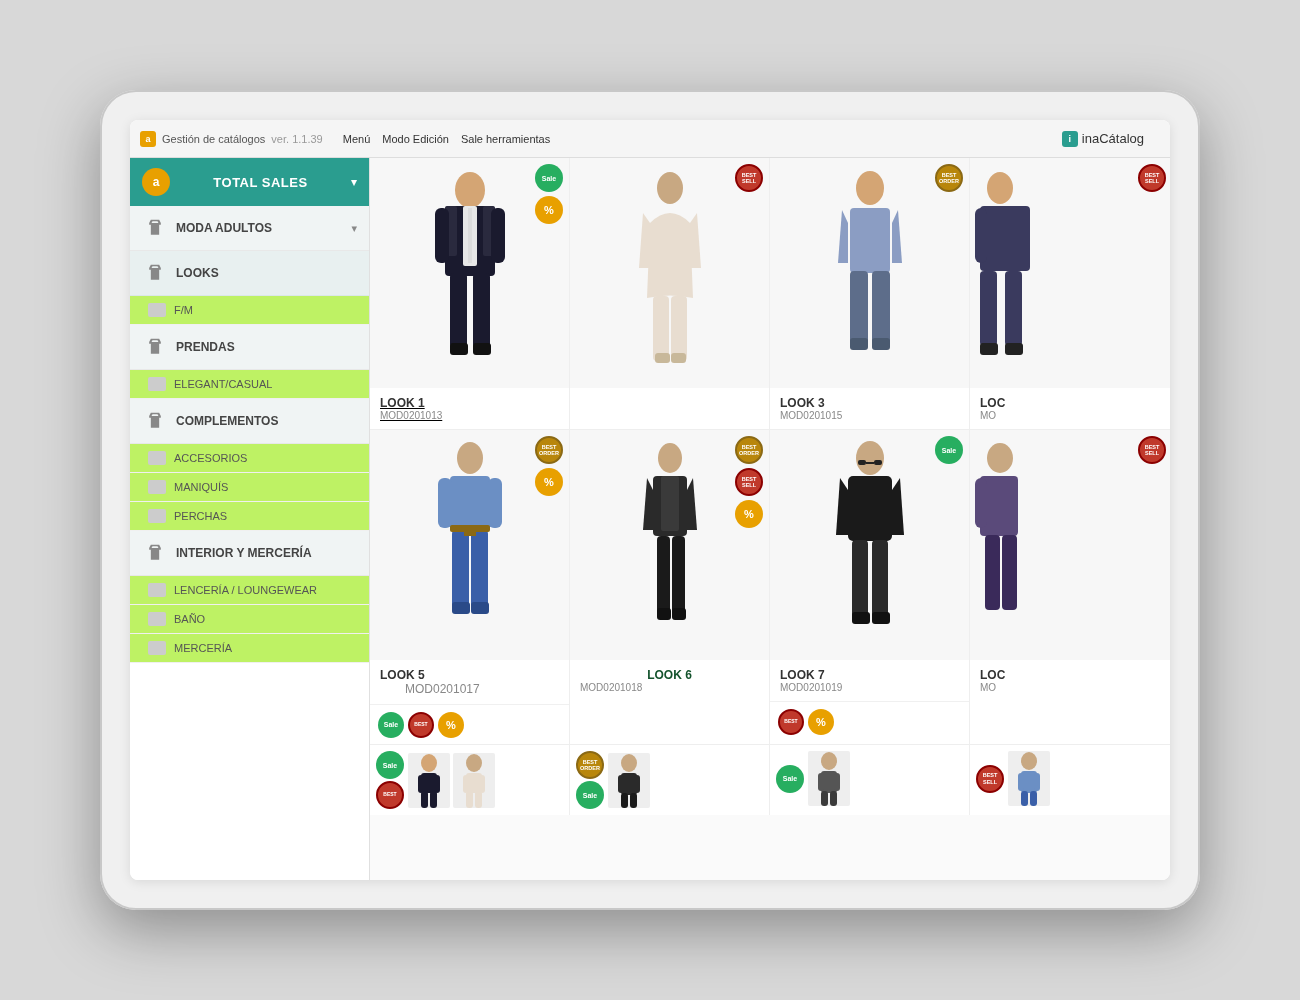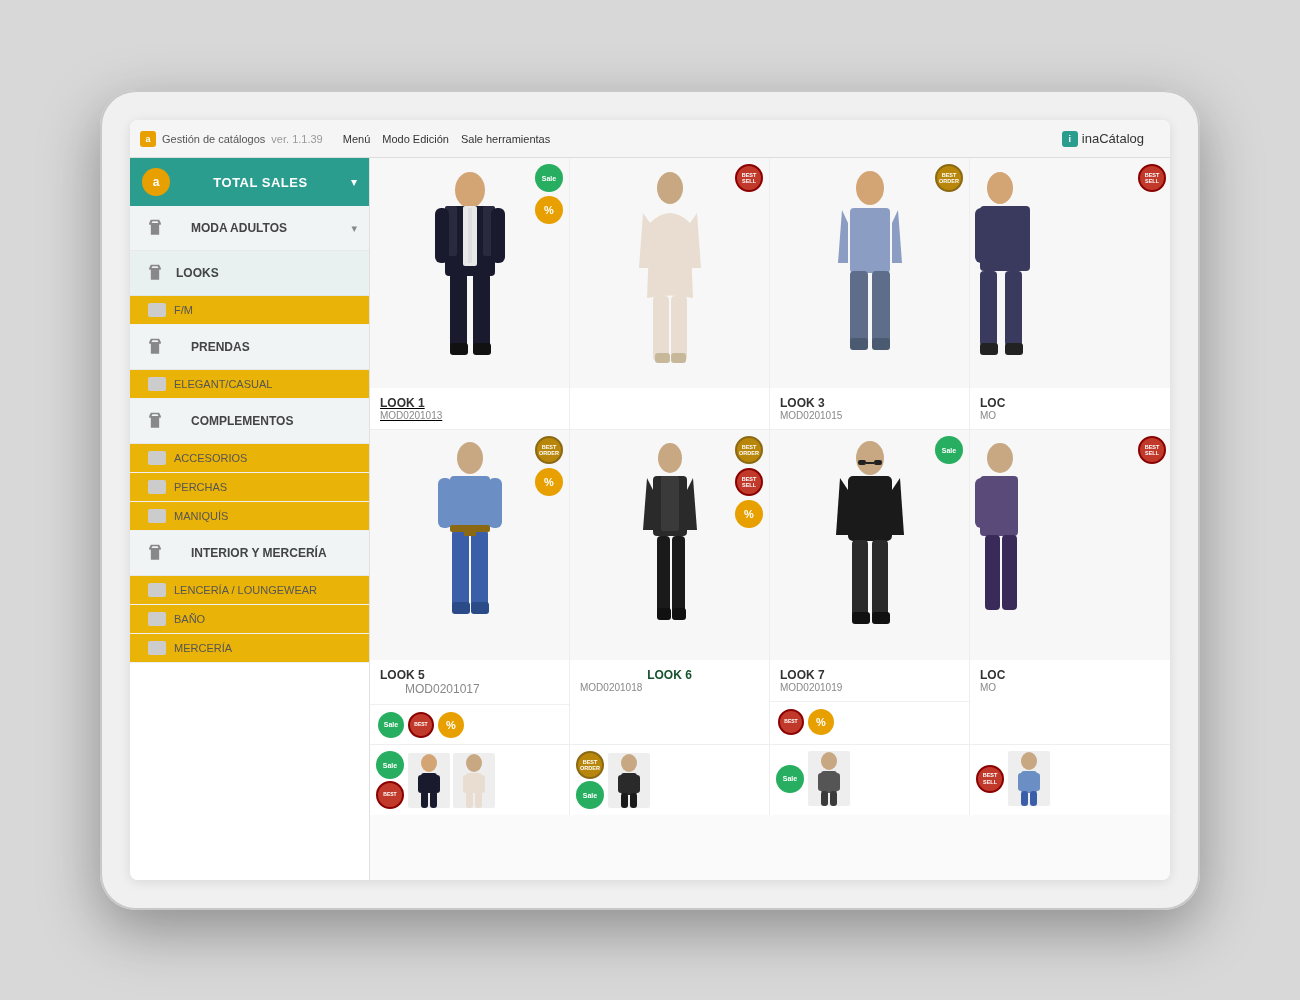--- a/index.html
+++ b/index.html
@@ -143,21 +143,21 @@
     .sidebar-item-total-sales .chevron {
       color: white;
       font-size: 12px;
     }
 
     .sidebar-section {
       display: flex;
       align-items: center;
       padding: 9px 12px;
       cursor: pointer;
-      gap: 23px;
+      gap: 8px;
       background: #f0f4f4;
       border-bottom: 1px solid #e8e8e8;
     }
     .sidebar-section .section-icon {
       width: 26px;
       height: 26px;
       display: flex;
       align-items: center;
       justify-content: center;
       flex-shrink: 0;
@@ -177,21 +177,21 @@
       color: #888;
       font-size: 11px;
     }
 
     .sidebar-subsection {
       display: flex;
       align-items: center;
       padding: 7px 12px 7px 18px;
       cursor: pointer;
       gap: 8px;
-      background: #eab308;
+      background: #bef264;
       border-bottom: 1px solid #f0f0f0;
     }
     .sidebar-subsection .sub-icon {
       width: 18px;
       height: 14px;
       background: #ccc;
       border-radius: 2px;
       flex-shrink: 0;
     }
     .sidebar-subsection .sub-label {
@@ -314,25 +314,25 @@
           </div>
           <span class="section-label">COMPLEMENTOS</span>
         </div>
 
         <div class="sidebar-subsection">
           <div class="sub-icon"></div>
           <span class="sub-label">ACCESORIOS</span>
         </div>
         <div class="sidebar-subsection">
           <div class="sub-icon"></div>
+          <span class="sub-label">MANIQUÍS</span>
+        </div>
+        <div class="sidebar-subsection">
+          <div class="sub-icon"></div>
           <span class="sub-label">PERCHAS</span>
-        </div>
-        <div class="sidebar-subsection">
-          <div class="sub-icon"></div>
-          <span class="sub-label">MANIQUÍS</span>
         </div>
 
         <div class="sidebar-section">
           <div class="section-icon">
             <svg viewBox="0 0 24 24">
                 <path d="M17 2H7L5 6v2h2v12h10V8h2V6l-2-4zM9 4h6l1.2 2H7.8L9 4z"></path>
               </svg>
           </div>
           <span class="section-label">INTERIOR Y MERCERÍA</span>
         </div>

